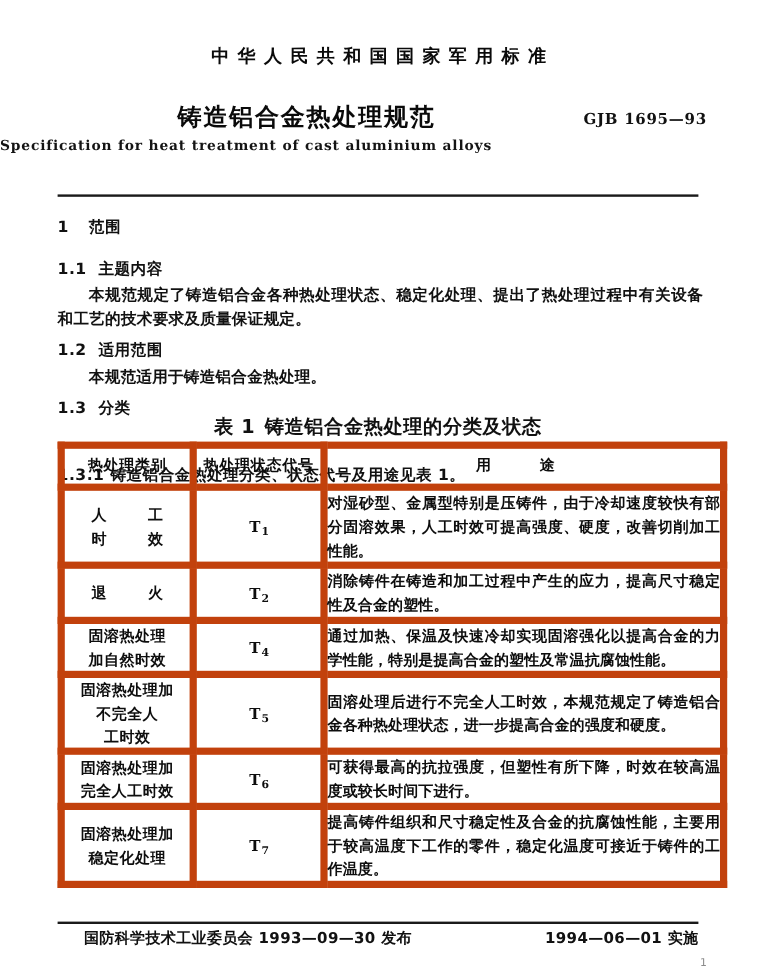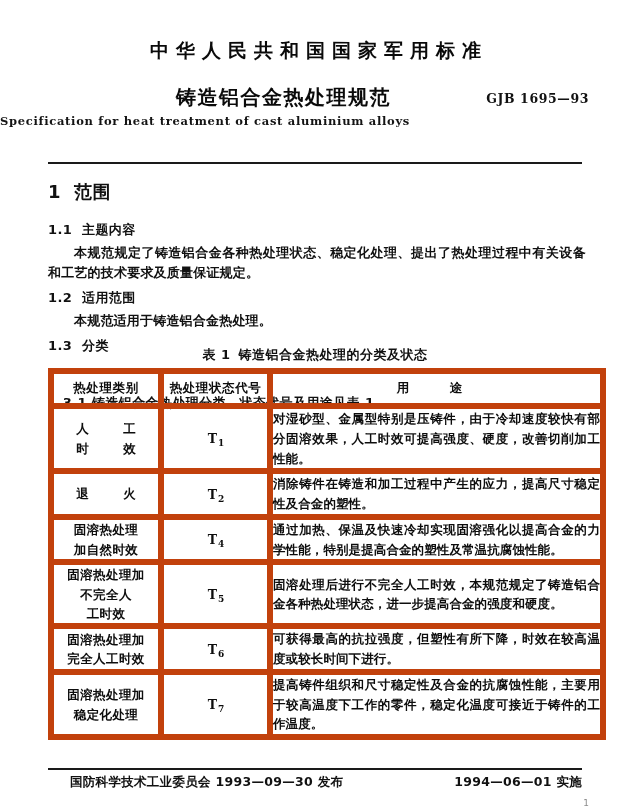--- a/index.html
+++ b/index.html
@@ -24,21 +24,21 @@
     height: 812px;
   }
 
   
   .masthead {
     position: absolute;
     left: 0;
     top: 38px;
     width: 631px;
     text-align: center;
-    font-size: 19px;
+    font-size: 15px;
     font-weight: bold;
     letter-spacing: 7px;
     text-indent: 7px;
     color: #0a0a0a;
   }
 
   .title-row {
     position: absolute;
     left: 0;
     top: 84px;
@@ -48,21 +48,20 @@
   .doc-title {
     position: absolute;
     left: 0;
     top: 0;
     width: 511px;
     text-align: center;
     font-size: 20px;
     font-weight: bold;
     letter-spacing: 1.5px;
     color: #0a0a0a;
-    margin-left: 28px;
   }
   .std-number {
     position: absolute;
     right: 42px;
     top: 7px;
     font-size: 12.5px;
     font-weight: bold;
     letter-spacing: 0.6px;
     font-family: "DejaVu Serif", "Liberation Serif", serif;
     color: #111;
@@ -89,21 +88,21 @@
   }
 
   
   .body-block {
     position: absolute;
     left: 48px;
     top: 180px;
     width: 538px;
   }
   .sec-h1 {
-    font-size: 18px;
+    font-size: 13px;
     font-weight: bold;
     margin: 0 0 17px 0;
     letter-spacing: 0.4px;
   }
   .sec-h1 .num { display: inline-block; min-width: 26px; }
   .sec-h2 {
     font-size: 13px;
     font-weight: bold;
     margin: 0 0 4px 0;
     letter-spacing: 0.4px;
@@ -126,21 +125,21 @@
     text-align: justify;
   }
 
   
   .table-caption {
     position: absolute;
     left: 48px;
     top: 346px;
     width: 534px;
     text-align: center;
-    font-size: 13px;
+    font-size: 16px;
     font-weight: bold;
     letter-spacing: 0.5px;
   }
   .tbl-cap-num { margin: 0 8px 0 0; }
 
   .tbl-wrap {
     position: absolute;
     left: 48px;
     top: 368px;
     width: 534px;

